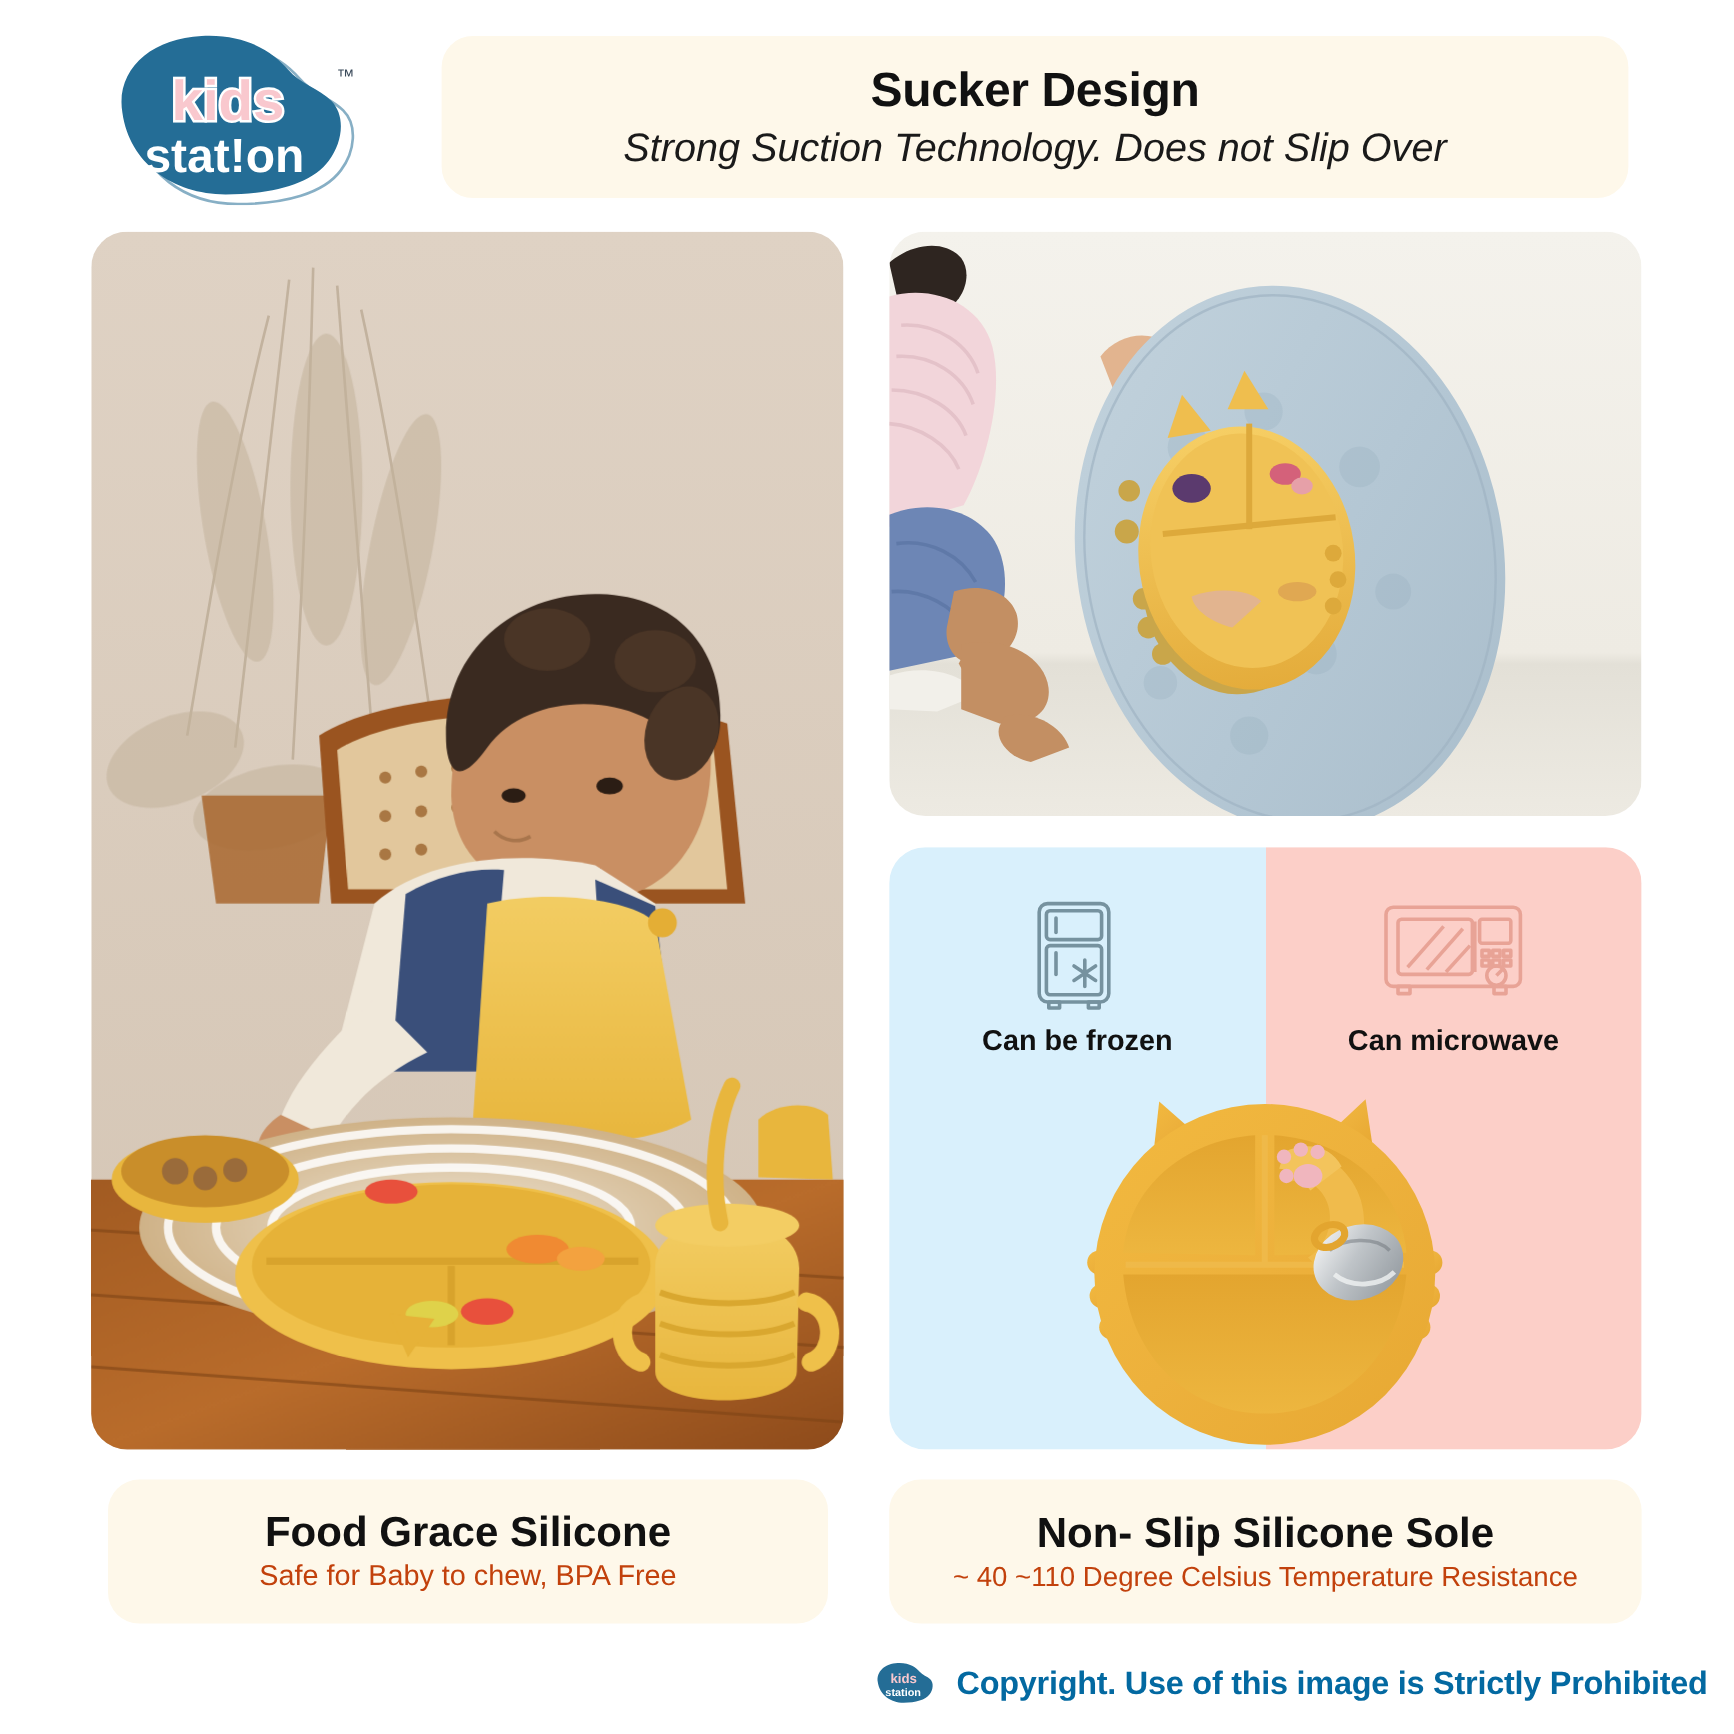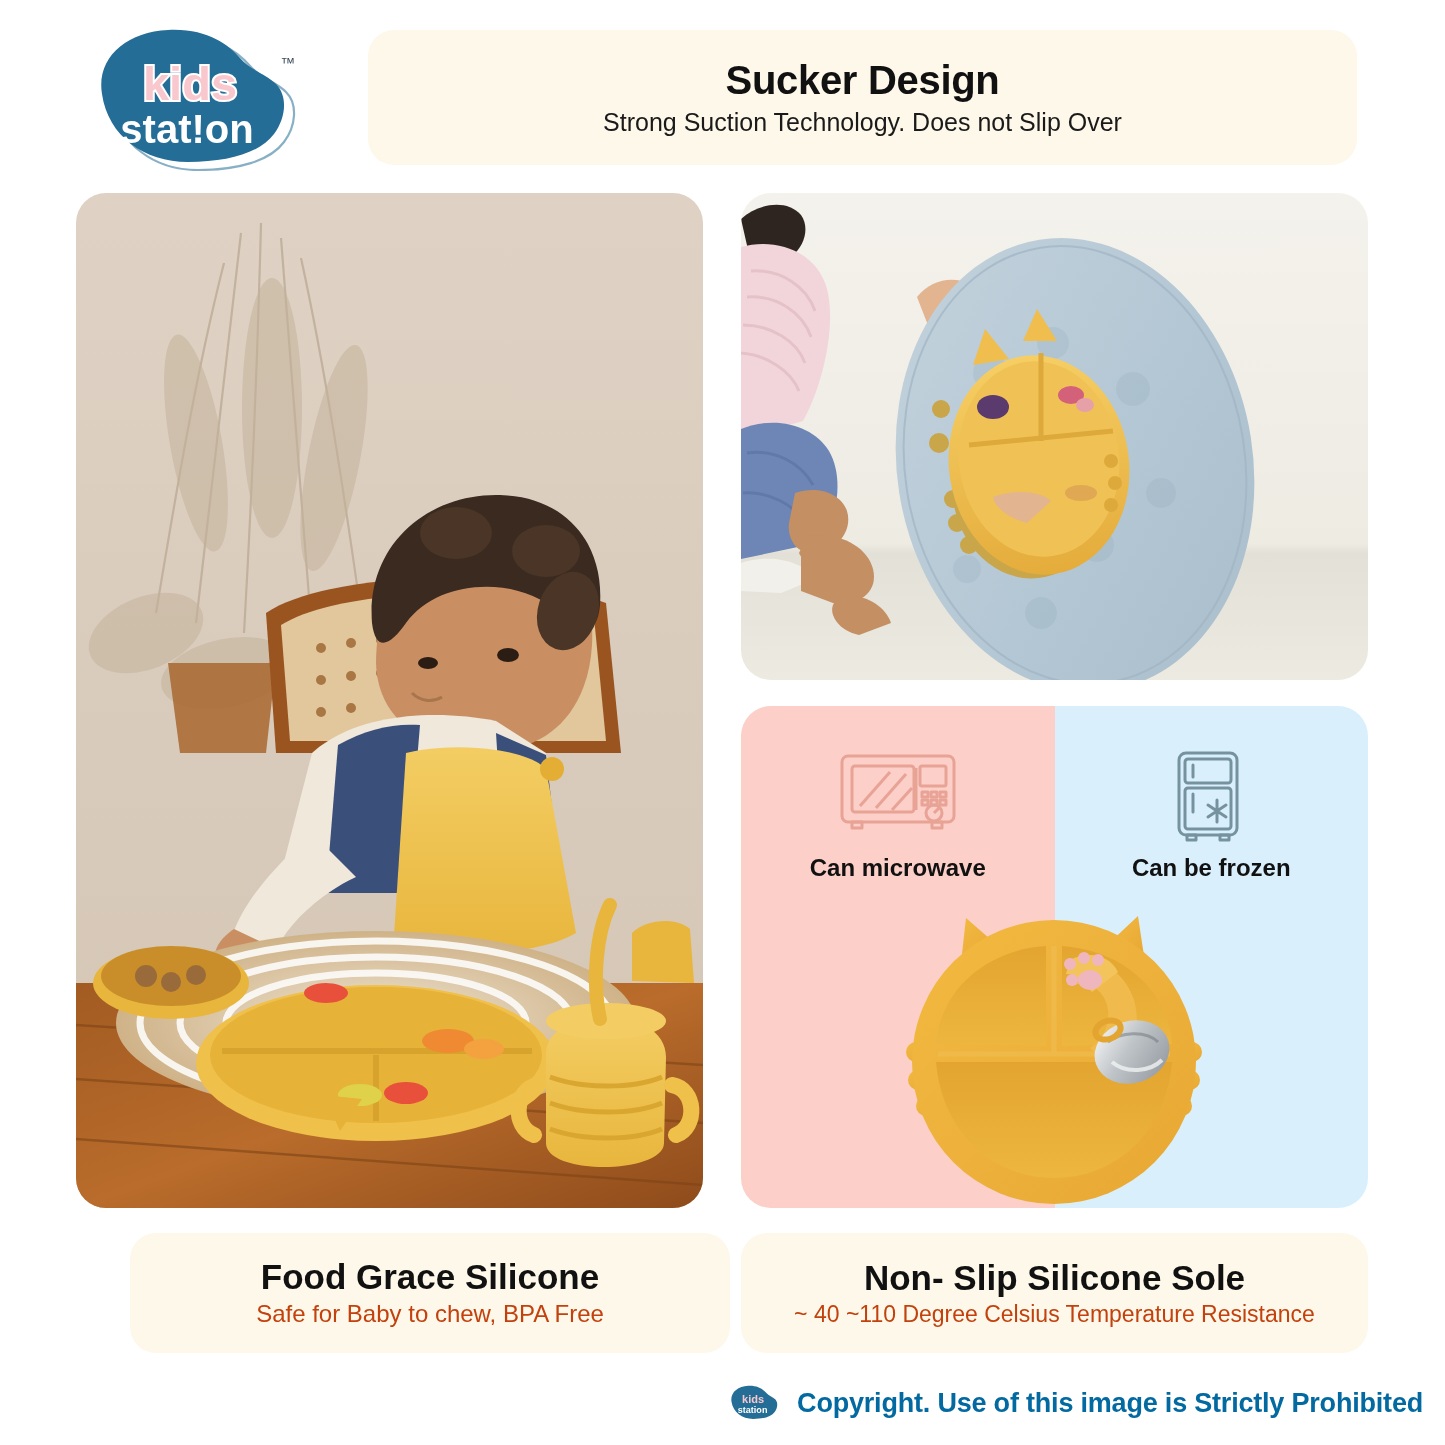--- a/index.html
+++ b/index.html
@@ -7,34 +7,34 @@
   .page{position:relative;width:1209px;height:1445px;background:#fff;}
 
   
   .header{position:absolute;left:0;top:0;width:1445px;height:185px;}
   .logo-wrap{position:absolute;left:92px;top:26px;width:215px;height:145px;}
   .logo-svg{width:215px;height:145px;display:block;}
   .header-banner{position:absolute;left:368px;top:30px;width:989px;height:135px;
     background:#FEF8EA;border-radius:26px;display:flex;flex-direction:column;
     align-items:center;justify-content:center;}
   .header-title{font-size:40px;font-weight:bold;letter-spacing:-.3px;color:#111;line-height:1.12;}
-  .header-sub{font-size:25px;color:#1a1a1a;line-height:1.2;margin-top:5px;}
+  .header-sub{font-size:33px;color:#1a1a1a;line-height:1.2;margin-top:5px;font-style:italic;}
 
   
   .photo-main{position:absolute;left:76px;top:193px;width:627px;height:1015px;
     border-radius:30px;overflow:hidden;}
   .panel-suction{position:absolute;left:741px;top:193px;width:627px;height:487px;
     border-radius:30px;overflow:hidden;}
   .panel-features{position:absolute;left:741px;top:706px;width:627px;height:502px;
     border-radius:30px;overflow:hidden;}
 
   
   .caption{position:absolute;background:#FEF8EA;border-radius:26px;
     display:flex;flex-direction:column;align-items:center;justify-content:center;}
-  .cap-left{left:90px;top:1233px;width:600px;height:120px;margin-left:40px;}
+  .cap-left{left:90px;top:1233px;width:600px;height:120px;}
   .cap-right{left:741px;top:1233px;width:627px;height:120px;}
   .cap-title{font-size:35px;font-weight:bold;color:#111;line-height:1.12;}
   .cap-sub{font-size:24px;color:#c2410c;line-height:1.2;margin-top:4px;}
   .cap-right .cap-sub{font-size:23px;}
 
   
   .footer{position:absolute;left:0;top:1372px;width:1445px;height:62px;
     display:flex;align-items:center;justify-content:flex-end;padding-right:22px;box-sizing:border-box;}
   .footer-logo{width:54px;height:38px;margin-right:14px;flex:none;}
   .footer-text{font-size:27px;font-weight:bold;color:#0369a1;letter-spacing:-.2px;}
@@ -291,20 +291,38 @@
       <path d="M252 304 C272 296 300 298 310 308 L286 330 C270 326 254 316 252 304 Z" fill="#E2B48F"></path>
       <ellipse cx="340" cy="300" rx="16" ry="8" fill="#E0A852"></ellipse>
 
       <path d="M60 344 C94 336 126 352 132 376 C138 400 116 414 92 410 L60 398 Z" fill="#C38F63"></path>
       <path d="M96 404 C120 398 144 412 150 430 L118 442 C98 438 88 422 92 412 Z" fill="#C38F63"></path>
     </svg>
   </div>
 
   <div class="panel-features">
     <div class="feat-halves">
+
+      <div class="feat-half half-blue">
+        <div class="feat-icon">
+          <svg width="80" height="94" viewBox="0 0 80 94">
+            <g fill="none" stroke="#76929F" stroke-width="3" stroke-linejoin="round" stroke-linecap="round">
+              <rect x="8" y="3" width="58" height="82" rx="7"></rect>
+              <rect x="14" y="9" width="46" height="24" rx="3"></rect>
+              <rect x="14" y="38" width="46" height="41" rx="3"></rect>
+              <line x1="22" y1="15" x2="22" y2="27"></line>
+              <line x1="22" y1="44" x2="22" y2="62"></line>
+              <path d="M46 50 L46 72 M37 55 L55 67 M55 55 L37 67"></path>
+              <rect x="16" y="85" width="9" height="5"></rect>
+                <rect x="49" y="85" width="9" height="5"></rect>
+            </g>
+          </svg>
+        </div>
+        <div class="feat-label">Can be frozen</div>
+      </div>
 
       <div class="feat-half half-pink">
         <div class="feat-icon">
           <svg width="120" height="88" viewBox="0 0 120 88">
             <g fill="none" stroke="#E8A396" stroke-width="3" stroke-linejoin="round">
               <rect x="4" y="6" width="112" height="66" rx="6"></rect>
               <rect x="14" y="16" width="62" height="46" rx="3"></rect>
               <line x1="22" y1="56" x2="52" y2="22"></line>
                 <line x1="38" y1="58" x2="68" y2="24"></line>
               <line x1="54" y1="60" x2="74" y2="38"></line>
@@ -318,38 +336,20 @@
               <circle cx="96" cy="63" r="8"></circle>
                 <line x1="96" y1="63" x2="101" y2="58"></line>
               <path d="M78 18 L78 60"></path>
               <rect x="14" y="72" width="10" height="6"></rect>
                 <rect x="94" y="72" width="10" height="6"></rect>
             </g>
           </svg>
         </div>
         <div class="feat-label">Can microwave</div>
       </div>
-
-      <div class="feat-half half-blue">
-        <div class="feat-icon">
-          <svg width="80" height="94" viewBox="0 0 80 94">
-            <g fill="none" stroke="#76929F" stroke-width="3" stroke-linejoin="round" stroke-linecap="round">
-              <rect x="8" y="3" width="58" height="82" rx="7"></rect>
-              <rect x="14" y="9" width="46" height="24" rx="3"></rect>
-              <rect x="14" y="38" width="46" height="41" rx="3"></rect>
-              <line x1="22" y1="15" x2="22" y2="27"></line>
-              <line x1="22" y1="44" x2="22" y2="62"></line>
-              <path d="M46 50 L46 72 M37 55 L55 67 M55 55 L37 67"></path>
-              <rect x="16" y="85" width="9" height="5"></rect>
-                <rect x="49" y="85" width="9" height="5"></rect>
-            </g>
-          </svg>
-        </div>
-        <div class="feat-label">Can be frozen</div>
-      </div>
     </div>
 
     <div class="plate-holder">
       <svg width="322" height="306" viewBox="0 0 322 306">
         <defs>
           <linearGradient id="plG" x1="0" y1="0" x2="1" y2="1">
             <stop offset="0" stop-color="#F2B93F"></stop>
               <stop offset=".5" stop-color="#EDB13C"></stop>
             <stop offset="1" stop-color="#E7A832"></stop>
           </linearGradient>

